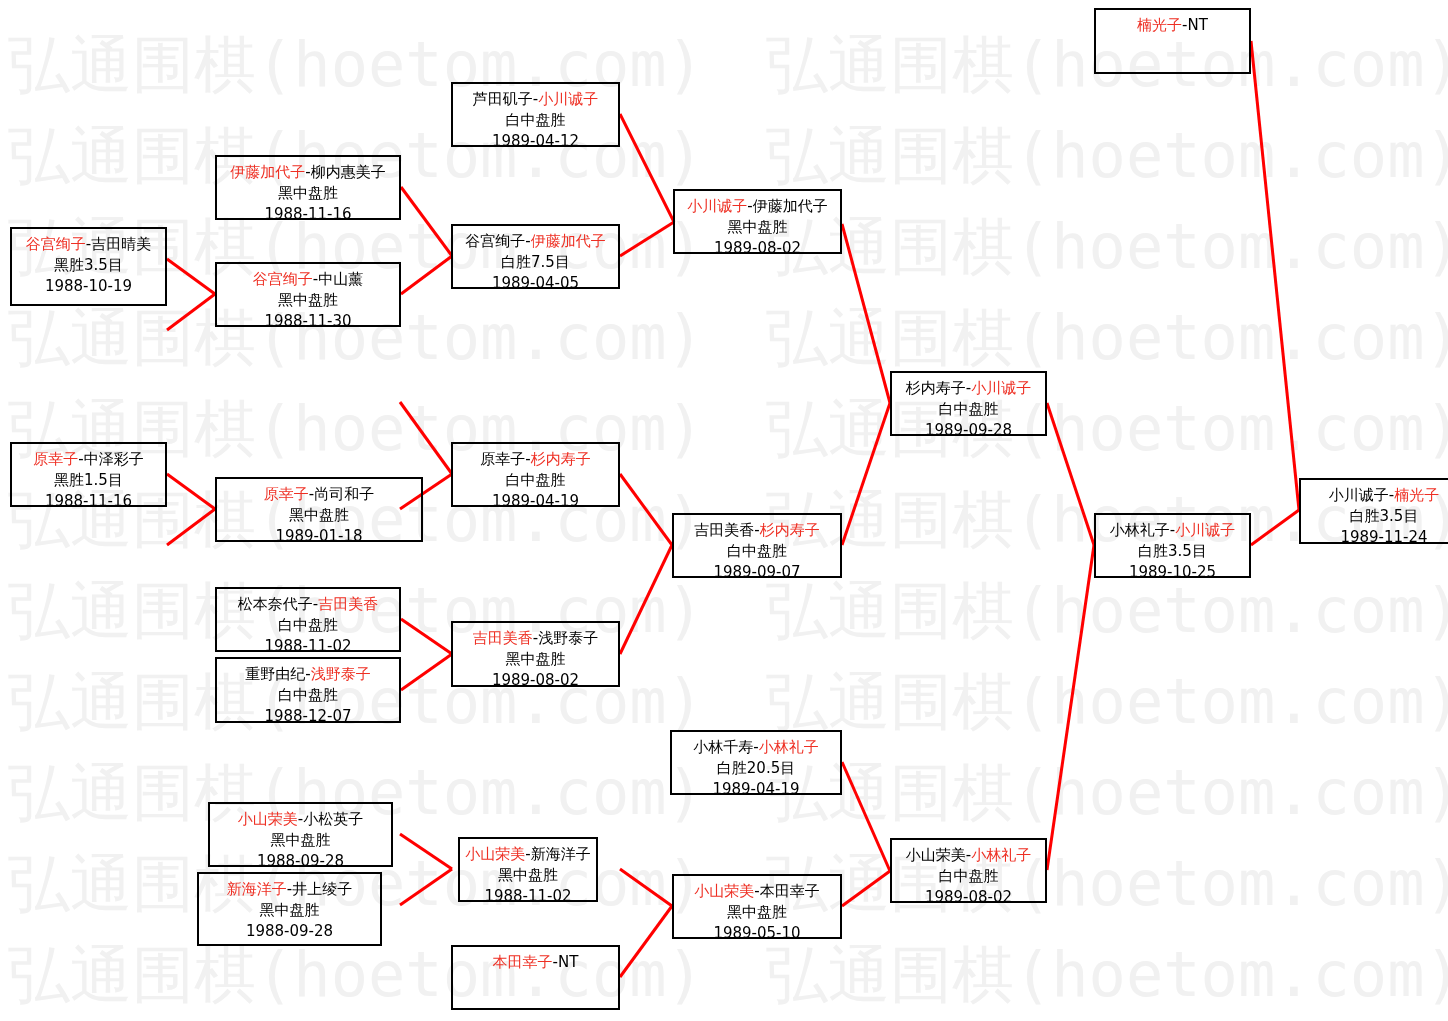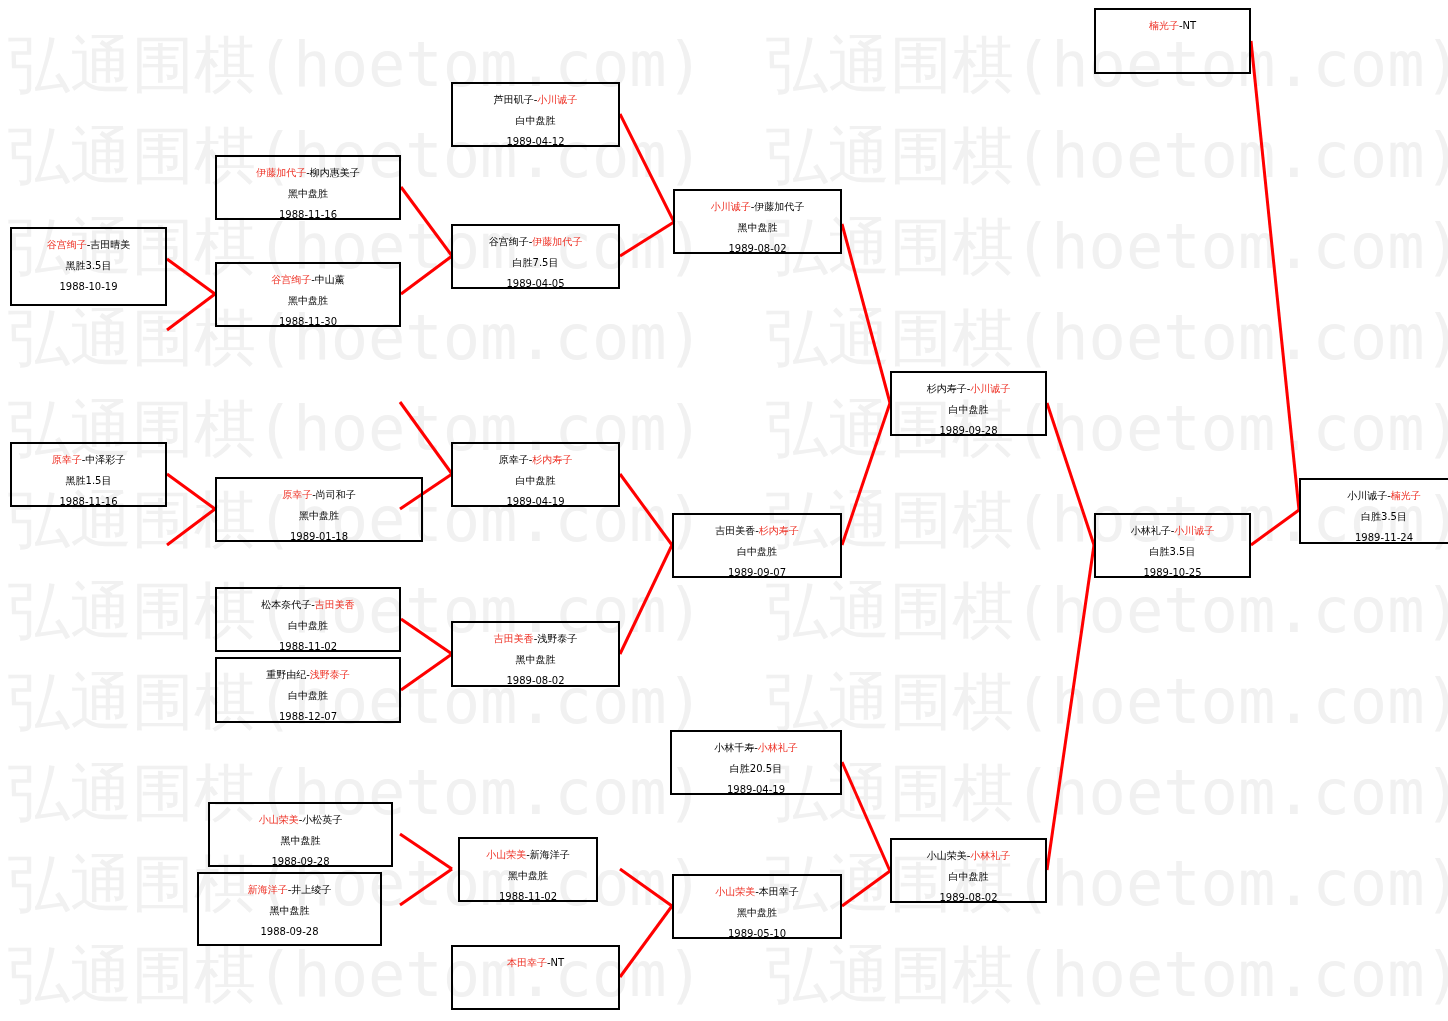--- a/index.html
+++ b/index.html
@@ -15,21 +15,21 @@
     font-size:62px; line-height:64px; color:#f1f1f1;
     user-select:none; pointer-events:none;
   }
   
   #connectors { position:absolute; left:0; top:0; pointer-events:none; }
   #connectors line { stroke:#ff0000; stroke-width:3; }
   
   .box {
     position:absolute; box-sizing:border-box;
     border:2px solid #000000; background:transparent;
-    text-align:center; font-size:10px; line-height:21px;
+    text-align:center; font-size:15px; line-height:21px;
     padding-top:5px; color:#000000; cursor:pointer;
   }
   .box div { white-space:nowrap; }
   .red { color:#ee2f23; }
 </style>
 </head>
 <body>
 
 <div id="stage">
 

